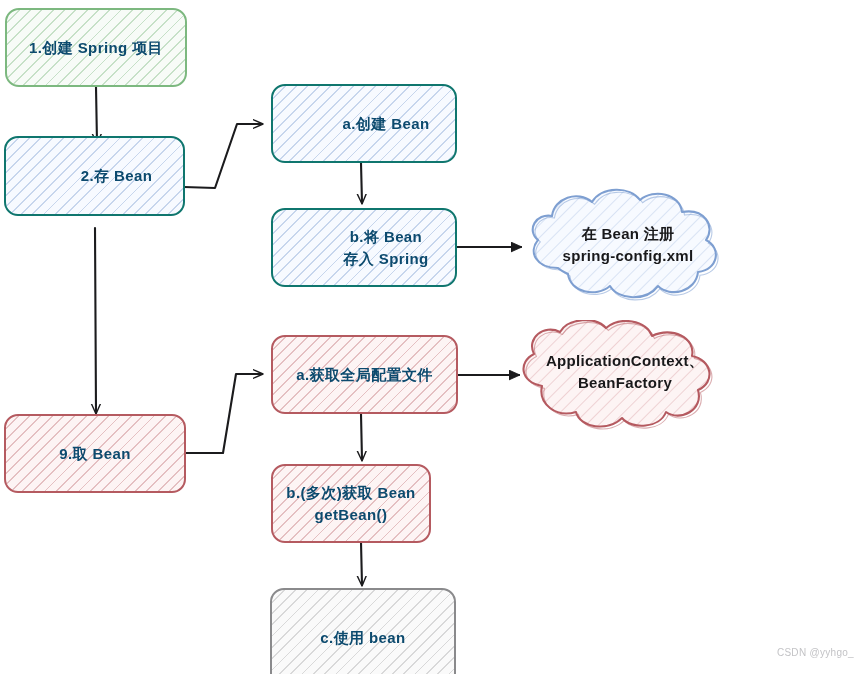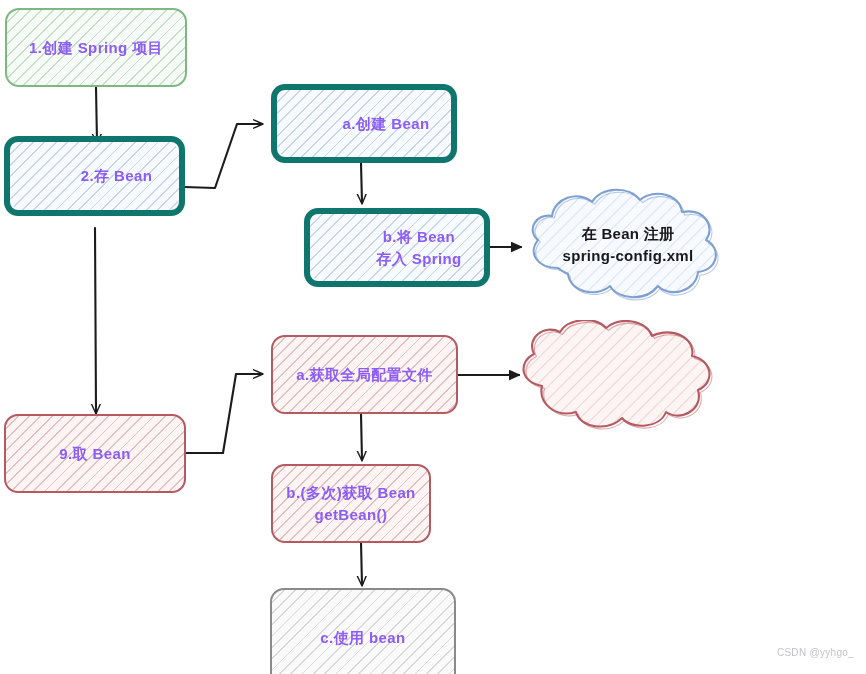--- a/index.html
+++ b/index.html
@@ -10,31 +10,31 @@
     font-family:"Liberation Sans","DejaVu Sans",sans-serif;
     overflow:hidden;
     position:relative;
   }
   #canvas{position:absolute;left:0;top:0;width:866px;height:674px;}
   .node{
     position:absolute;
     box-sizing:border-box;
     display:flex;align-items:center;justify-content:center;
     text-align:center;
-    color:#8b5cf6;
+    color:#0c4a6e;
     font-weight:bold;
     font-size:15px;
     line-height:1.45;
     letter-spacing:.4px;
     white-space:pre-line;
     border-radius:14px;
     z-index:4;
   }
   .node.green{border:2px solid #7cb87f;background-color:#f7fbf7;}
-  .node.blue{border:6px solid #0f766e;background-color:#f7faff;padding-left:44px;}
+  .node.blue{border:2px solid #0f766e;background-color:#f7faff;padding-left:44px;}
   .node.red{border:2px solid #b55a60;background-color:#fdf4f4;}
   .node.gray{border:2px solid #8a8a8c;background-color:#fafafa;}
 
   .node.green::before,.node.blue::before,.node.red::before,.node.gray::before{
     content:"";position:absolute;left:0;top:0;right:0;bottom:0;
     border-radius:12px;pointer-events:none;
   }
   .node.green::before{background-image:repeating-linear-gradient(135deg,rgba(124,184,127,.40) 0 1.3px,rgba(0,0,0,0) 1.3px 8px);}
   .node.blue::before{background-image:repeating-linear-gradient(135deg,rgba(126,159,209,.40) 0 1.3px,rgba(0,0,0,0) 1.3px 8px);}
   .node.red::before{background-image:repeating-linear-gradient(135deg,rgba(181,90,96,.34) 0 1.3px,rgba(0,0,0,0) 1.3px 8px);}
@@ -101,21 +101,21 @@
 </div>
 
 <div class="node blue" style="left:4px;top:136px;width:181px;height:80px;">
   <span>2.存 Bean</span>
 </div>
 
 <div class="node blue" style="left:271px;top:84px;width:186px;height:79px;">
   <span>a.创建 Bean</span>
 </div>
 
-<div class="node blue" style="left:271px;top:208px;width:186px;height:79px;margin-left:33px;">
+<div class="node blue" style="left:271px;top:208px;width:186px;height:79px;">
   <span>b.将 Bean
 存入 Spring</span>
 </div>
 
 <div class="node red" style="left:4px;top:414px;width:182px;height:79px;">
   <span>9.取 Bean</span>
 </div>
 
 <div class="node red" style="left:271px;top:335px;width:187px;height:79px;text-align:right;">
   <span>a.获取全局配置文件</span>
@@ -172,15 +172,17 @@
           C200,40 204,62 186,70
           C192,90 168,102 154,92
           C148,108 120,110 110,98
           C96,112 68,108 64,92
           C44,98 26,84 30,66 Z"></path>
     </defs>
     <use href="#cr" fill="#fdf4f4" stroke="none"></use>
     <use href="#cr" fill="url(#hr)" stroke="#b55a60" stroke-width="2.1" stroke-linejoin="round"></use>
     <use href="#cr" fill="none" stroke="#b55a60" stroke-width="1.1" opacity="0.5" transform="translate(2.4,2.4)"></use>
   </svg>
+  <div class="cloud-label" style="margin-top:-12px;">ApplicationContext、
+BeanFactory</div>
 </div>
 
 <div id="watermark">CSDN @yyhgo_</div>
 
 </body></html>

